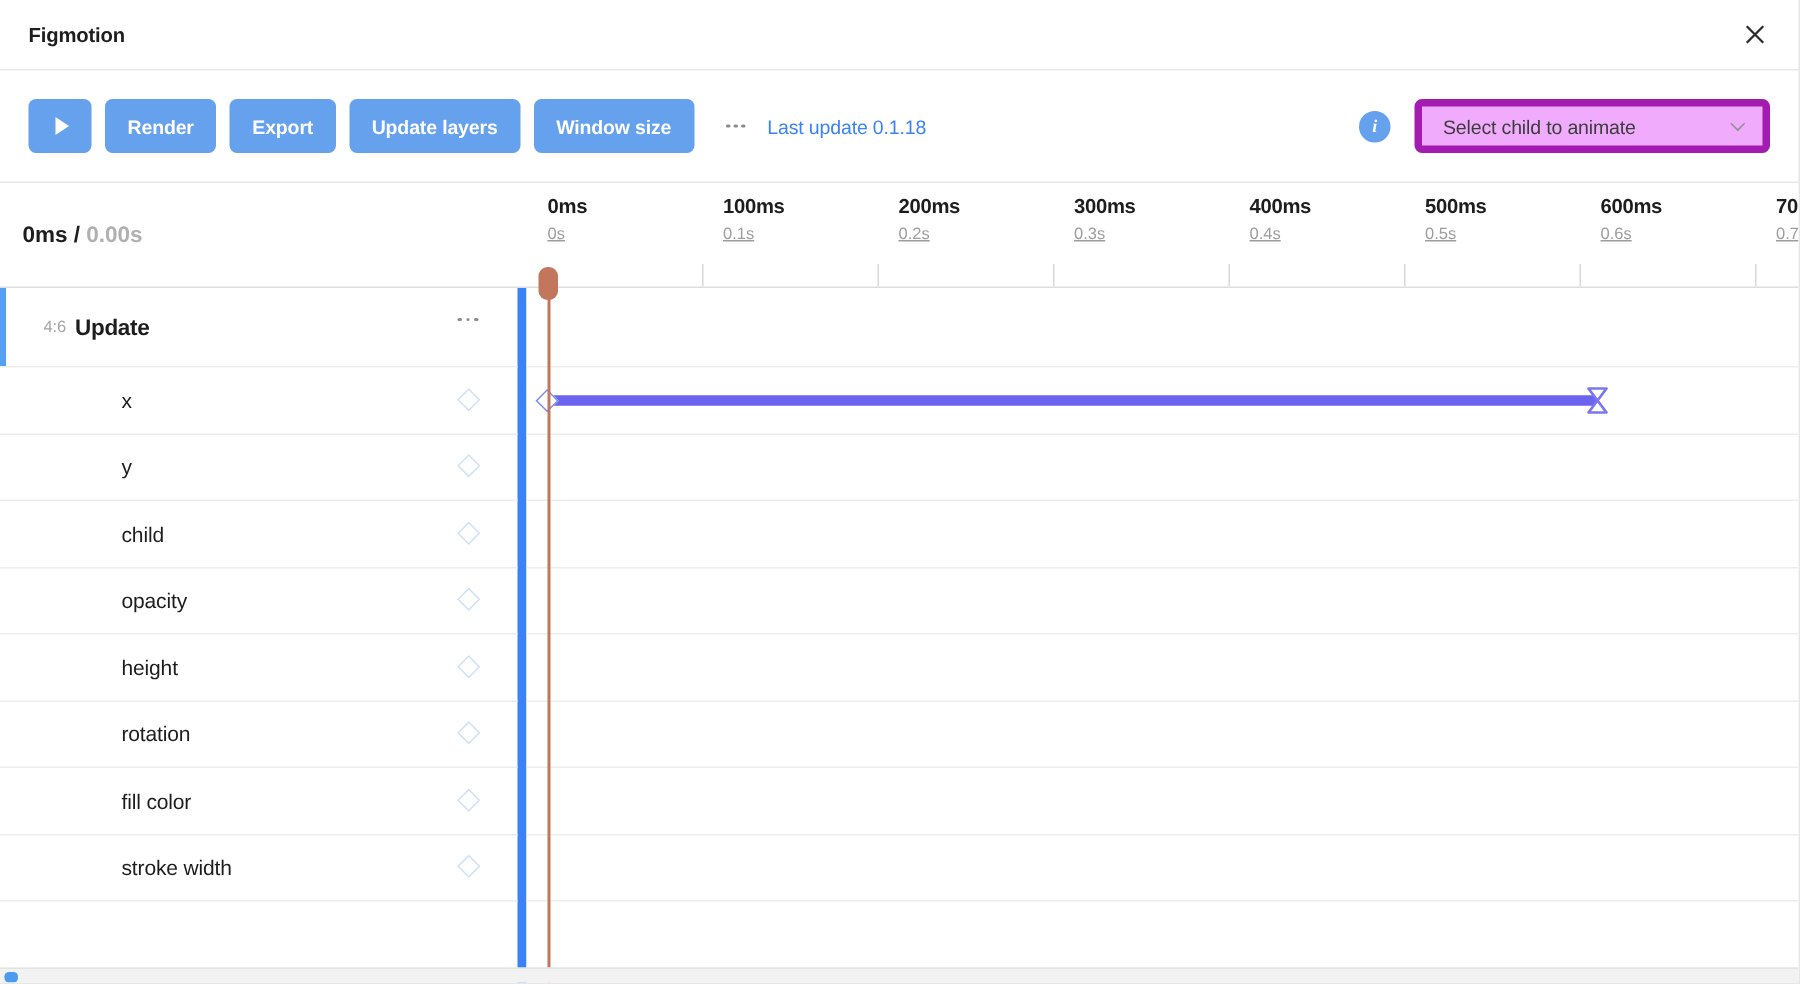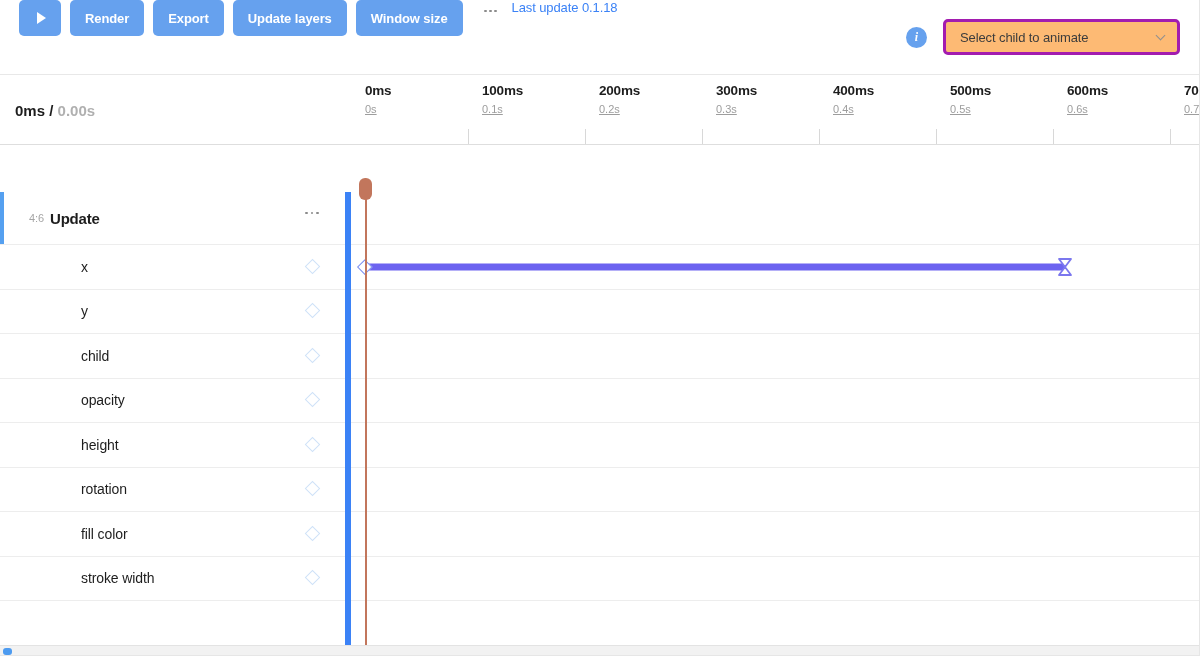--- a/index.html
+++ b/index.html
@@ -42,21 +42,21 @@
     display: flex; align-items: center; justify-content: center;
     cursor: pointer;
   }
   .close-btn svg { display:block; }
 
   
   .toolbar {
     position: relative;
     height: 75px;
     border-bottom: 1px solid #e8e8e8;
-    display: flex; align-items: flex-start;
+    display: flex; align-items: center;
     padding-left: 19px;
   }
   .btn {
     height: 36px;
     background: #66A1EE;
     color: #ffffff;
     border: none;
     border-radius: 5px;
     font-family: "Liberation Sans", sans-serif;
     font-size: 13px;
@@ -108,23 +108,23 @@
     font-size: 12px;
     font-weight: bold;
     font-style: italic;
     font-family: "Liberation Serif", serif;
     display: flex; align-items: center; justify-content: center;
     margin-right: 16px;
     cursor: pointer;
   }
   .select {
     width: 237px; height: 36px;
-    border: 3px solid #a21caf;
+    border: 5px solid #a21caf;
     border-radius: 5px;
-    background: #fdba74;
+    background: #f0abfc;
     display: flex; align-items: center;
     padding: 0 12px 0 14px;
     cursor: pointer;
     position: relative;
   }
   .select-label {
     font-size: 13px;
     color: #3c3c3c;
     letter-spacing: -0.1px;
   }
@@ -332,20 +332,28 @@
     background: #4d9bf0;
     border-radius: 3px;
     cursor: grab;
   }
 </style>
 </head>
 <body>
 
 <div class="app">
 
+  <div class="titlebar">
+    <div class="title-text">Figmotion</div>
+    <div class="close-btn">
+      <svg width="14" height="14" viewBox="0 0 14 14" aria-hidden="true">
+        <path d="M1.5 1.5 L12.5 12.5 M12.5 1.5 L1.5 12.5" stroke="#2b2b2b" stroke-width="1.5" fill="none"></path>
+      </svg>
+    </div>
+  </div>
 
   <div class="toolbar">
     <button class="btn play">
       <span class="play-tri"></span>
     </button>
     <button class="btn">Render</button>
     <button class="btn">Export</button>
     <button class="btn">Update layers</button>
     <button class="btn">Window size</button>
     <div class="ellipsis-btn">

